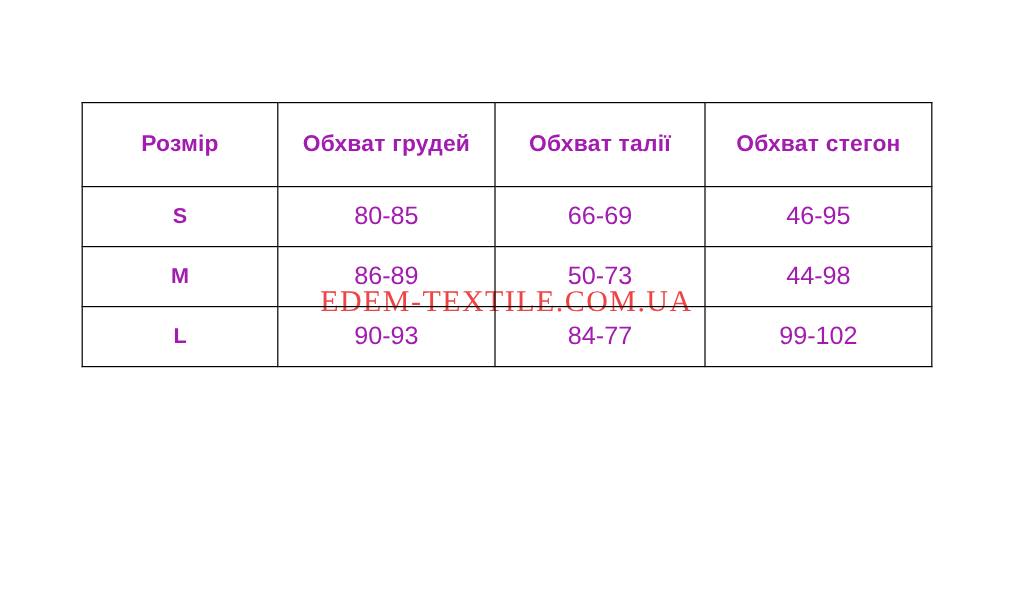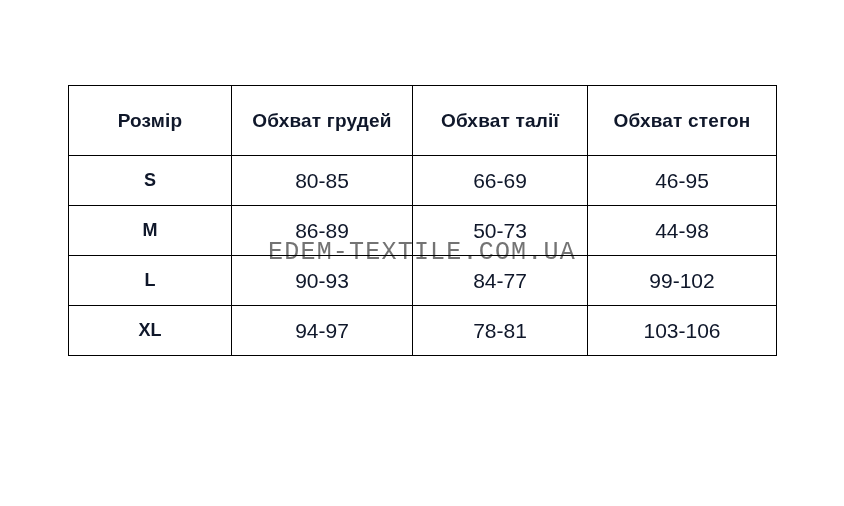--- a/index.html
+++ b/index.html
@@ -33,21 +33,21 @@
     border-collapse: collapse;
     width: 708px;
     table-layout: fixed;
   }
 
   table.size-table th,
   table.size-table td {
     border: 1px solid #000000;
     text-align: center;
     vertical-align: middle;
-    color: #0f172a;
+    color: #a21caf;
     background: transparent;
   }
 
   table.size-table thead th {
     height: 67px;
     font-size: 19px;
     font-weight: bold;
     letter-spacing: 0.2px;
   }
 
@@ -68,22 +68,22 @@
   col.c4 { width: 189px; }
 
   .watermark {
     position: absolute;
     left: 0;
     top: 238px;
     width: 844px;
     text-align: center;
     font-size: 25px;
     letter-spacing: 1.2px;
-    color: #737373;
-    font-family: Liberation Mono, monospace;
+    color: #ef4444;
+    font-family: Liberation Serif, serif;
     pointer-events: none;
     user-select: none;
     white-space: nowrap;
   }
 </style>
 </head>
 <body>
 
 <div class="page">
 
@@ -117,23 +117,17 @@
           <td>86-89</td>
           <td>50-73</td>
           <td>44-98</td>
         </tr>
         <tr>
           <td class="size-cell">L</td>
           <td>90-93</td>
           <td>84-77</td>
           <td>99-102</td>
         </tr>
-        <tr>
-          <td class="size-cell">XL</td>
-          <td>94-97</td>
-          <td>78-81</td>
-          <td>103-106</td>
-        </tr>
       </tbody>
     </table>
   </div>
 
 </div>
 
 </body></html>

